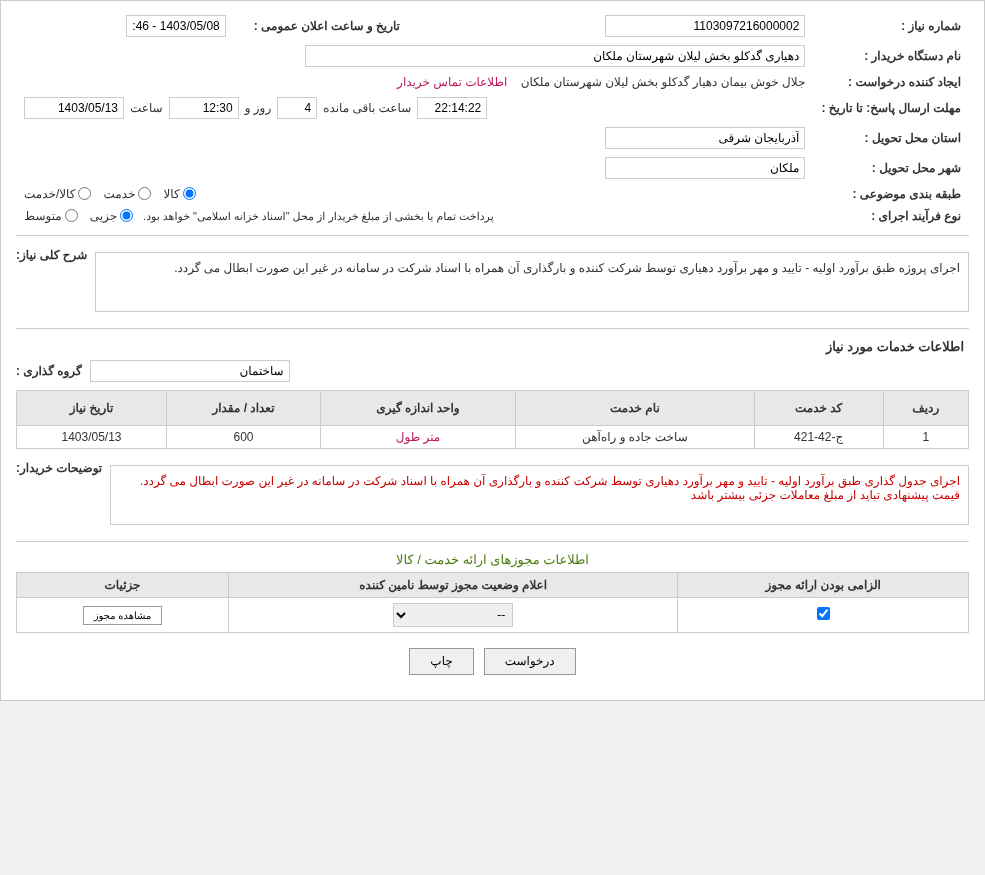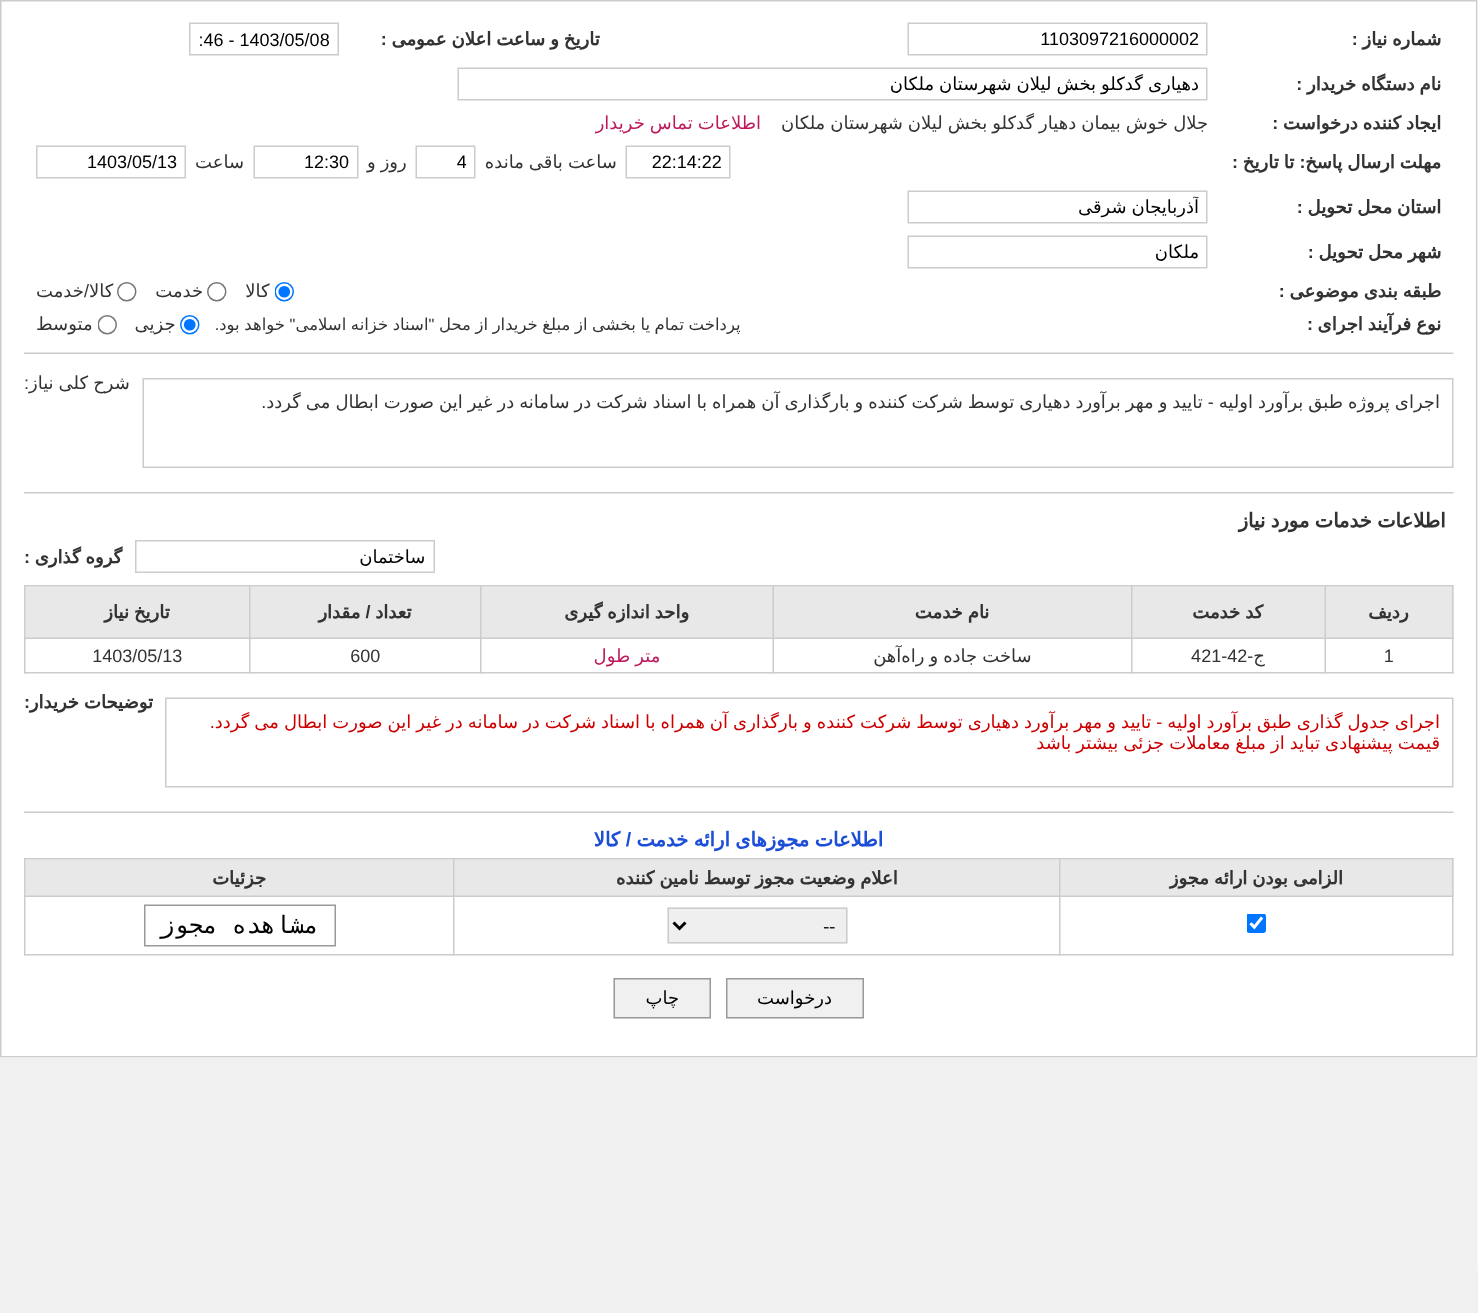--- a/index.html
+++ b/index.html
@@ -59,21 +59,21 @@
     .input-xs { width: 70px; }
     .link-blue { color: #be185d; cursor: pointer; text-decoration: none; }
     .radio-group {
       display: flex;
       gap: 12px;
       flex-direction: row-reverse;
       align-items: center;
     }
     .radio-item {
       display: flex;
-      align-items: flex-end;
+      align-items: flex-start;
       gap: 3px;
       flex-direction: row-reverse;
     }
     .section-title {
       color: #333;
       font-weight: bold;
       font-size: 13px;
       margin: 10px 0 5px 0;
       padding-right: 5px;
     }
@@ -111,23 +111,23 @@
       align-items: center;
       gap: 8px;
       margin: 6px 0;
       flex-direction: row-reverse;
     }
     .permissions-section {
       margin: 10px 0;
     }
     .permissions-title {
       text-align: center;
-      color: #1d4ed8;
+      color: #4d7c0f;
       font-size: 13px;
-      font-weight: bold;
+      font-weight: normal;
       margin: 10px 0 5px 0;
       cursor: pointer;
     }
     .permissions-table {
       width: 100%;
       border-collapse: collapse;
       margin: 5px 0;
     }
     .permissions-table th {
       background: #e8e8e8;
@@ -141,22 +141,22 @@
       border: 1px solid #ccc;
       padding: 5px 8px;
       text-align: center;
       font-size: 12px;
     }
     .btn-view {
       background: #fff;
       border: 1px solid #999;
       padding: 3px 10px;
       cursor: pointer;
-      font-size: 16px;
-      font-family: Liberation Mono, monospace;
+      font-size: 10px;
+      font-family: Liberation Sans, sans-serif;
     }
     .select-field {
       border: 1px solid #ccc;
       padding: 3px;
       font-size: 12px;
       font-family: Tahoma;
       min-width: 120px;
     }
     .bottom-buttons {
       display: flex;
@@ -294,21 +294,21 @@
             <span style="color:#333; font-size:11px;">پرداخت تمام یا بخشی از مبلغ خریدار از محل "اسناد خزانه اسلامی" خواهد بود.</span>
           </div>
         </td>
       </tr>
     </tbody>
       </table>
 
     <hr class="section-divider">
 
     <div style="display:flex; flex-direction:row-reverse; align-items:flex-start; gap:8px; margin:8px 0;">
-      <div style="font-weight:normal; white-space:nowrap; padding-top:4px;">شرح کلی نیاز:</div>
+      <div style="font-weight:bold; white-space:nowrap; padding-top:4px;">شرح کلی نیاز:</div>
       <div class="description-box" style="flex:1;">
         <span>اجرای پروژه طبق برآورد اولیه - تایید و مهر برآورد دهیاری توسط شرکت کننده و بارگذاری آن همراه با اسناد شرکت در سامانه در غیر این صورت ابطال می گردد.</span>
       </div>
     </div>
 
     <hr class="section-divider">
 
     <div class="section-title">اطلاعات خدمات مورد نیاز</div>
 
     <div class="group-service-row">

